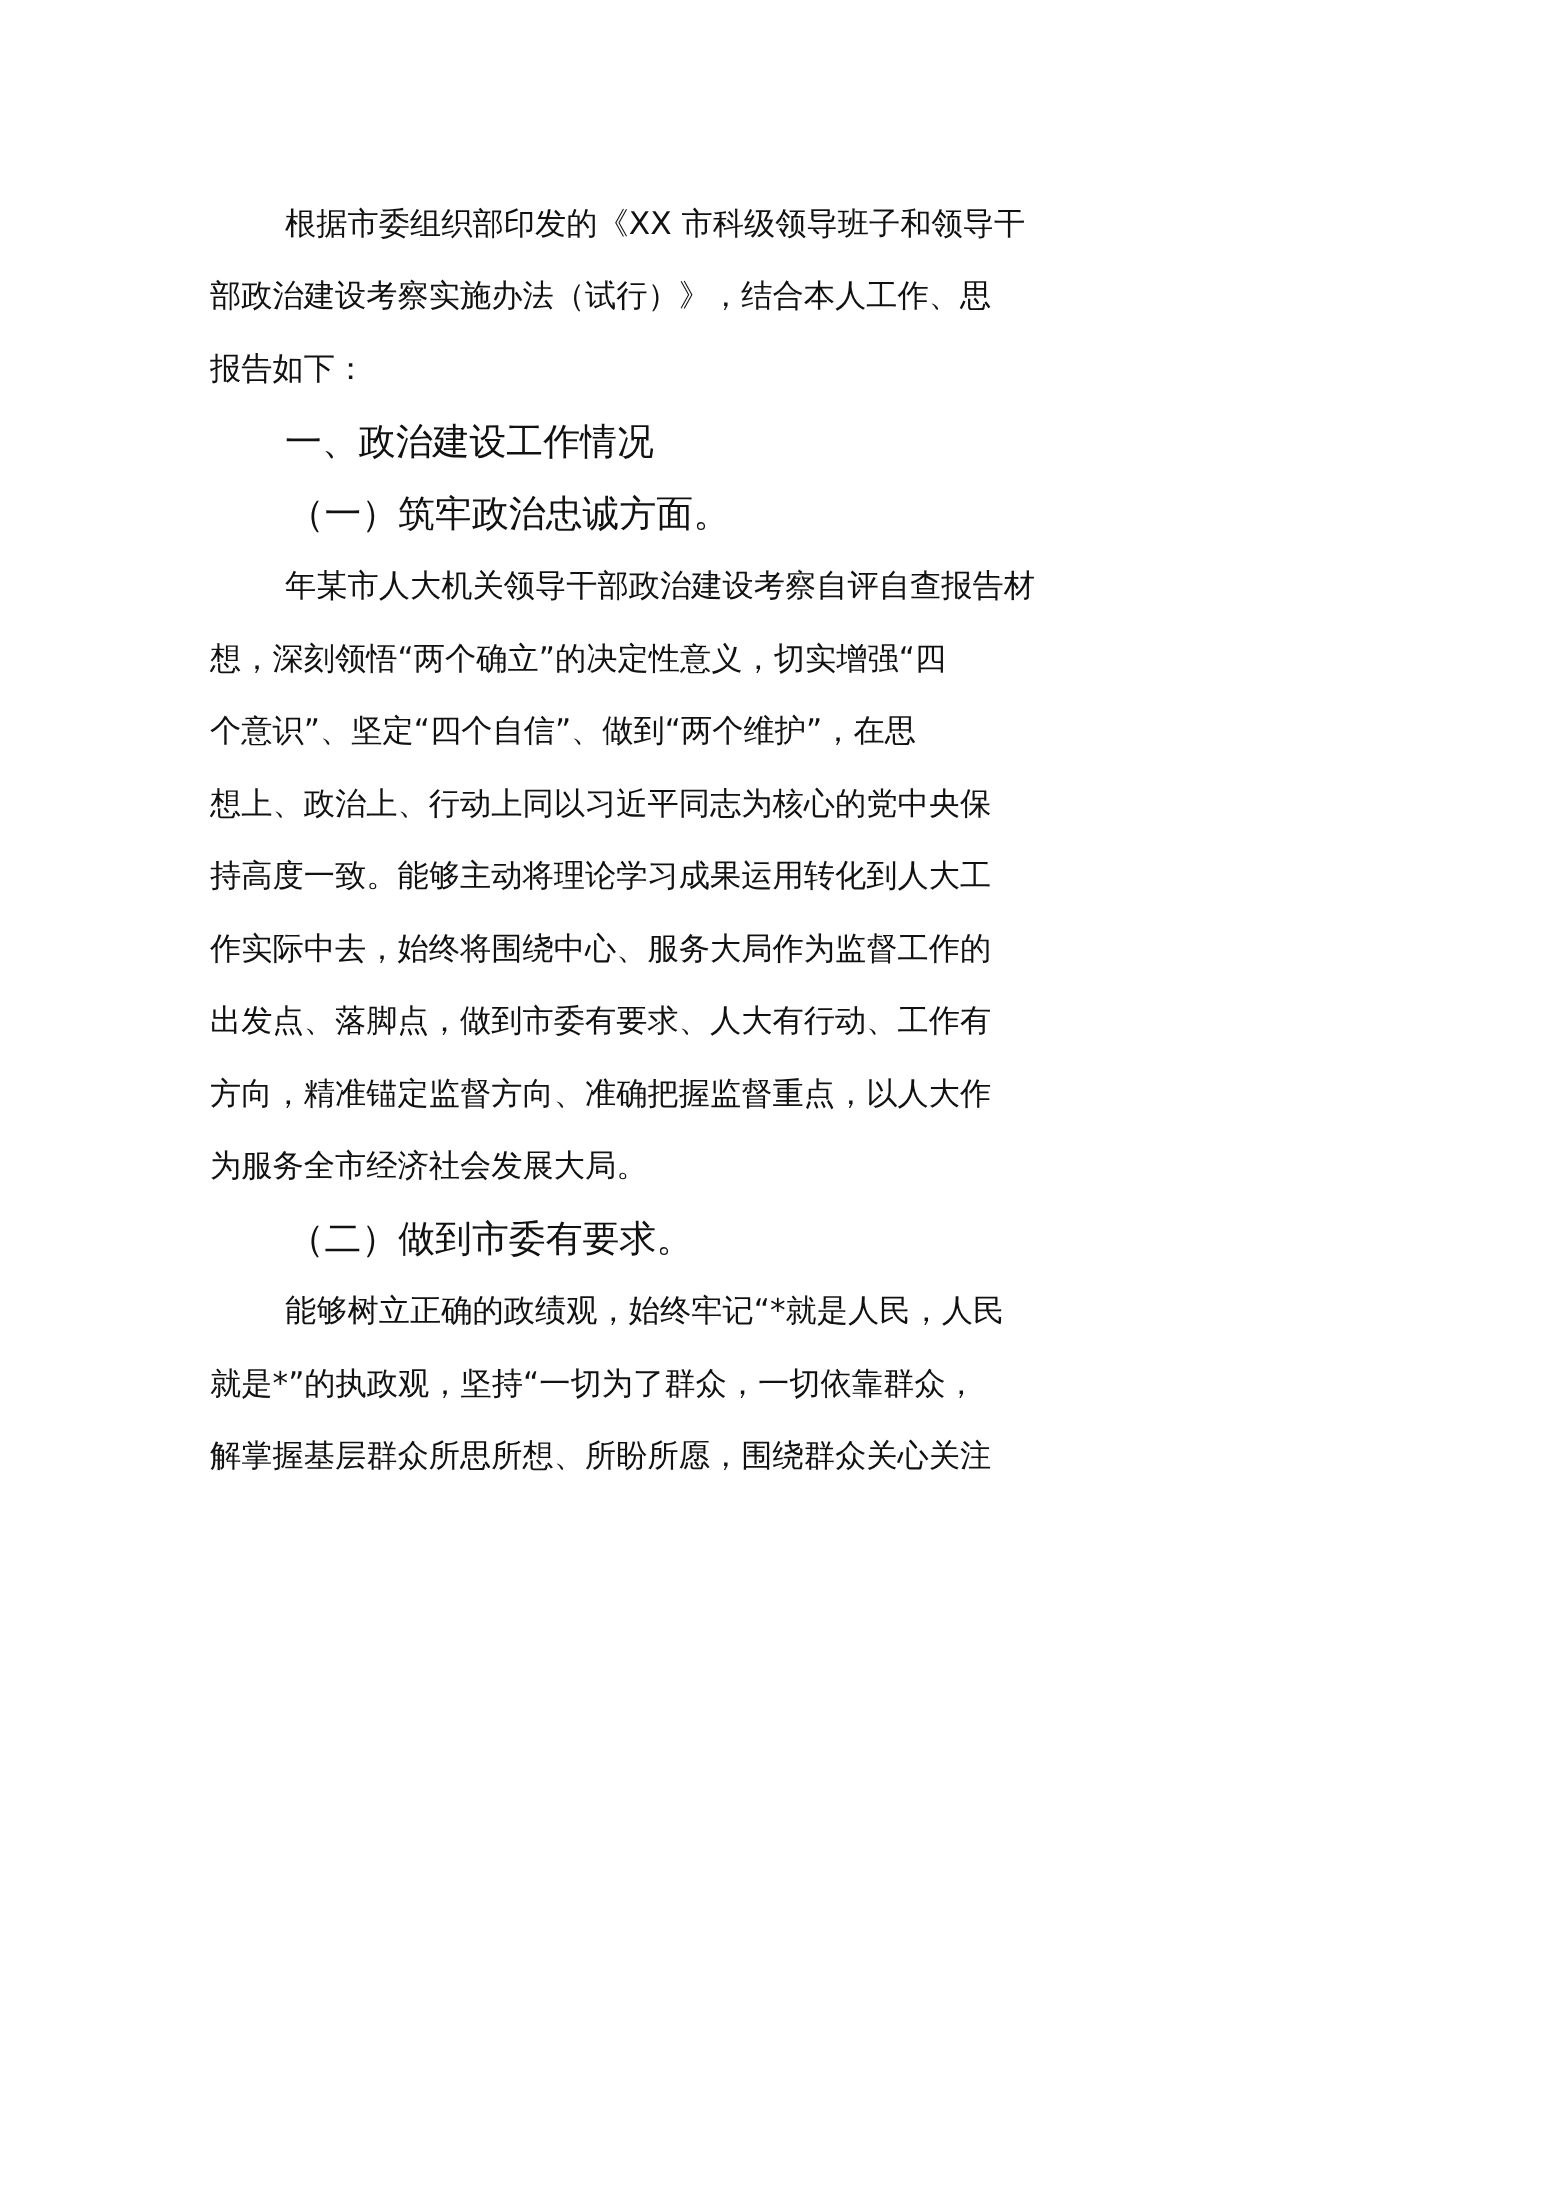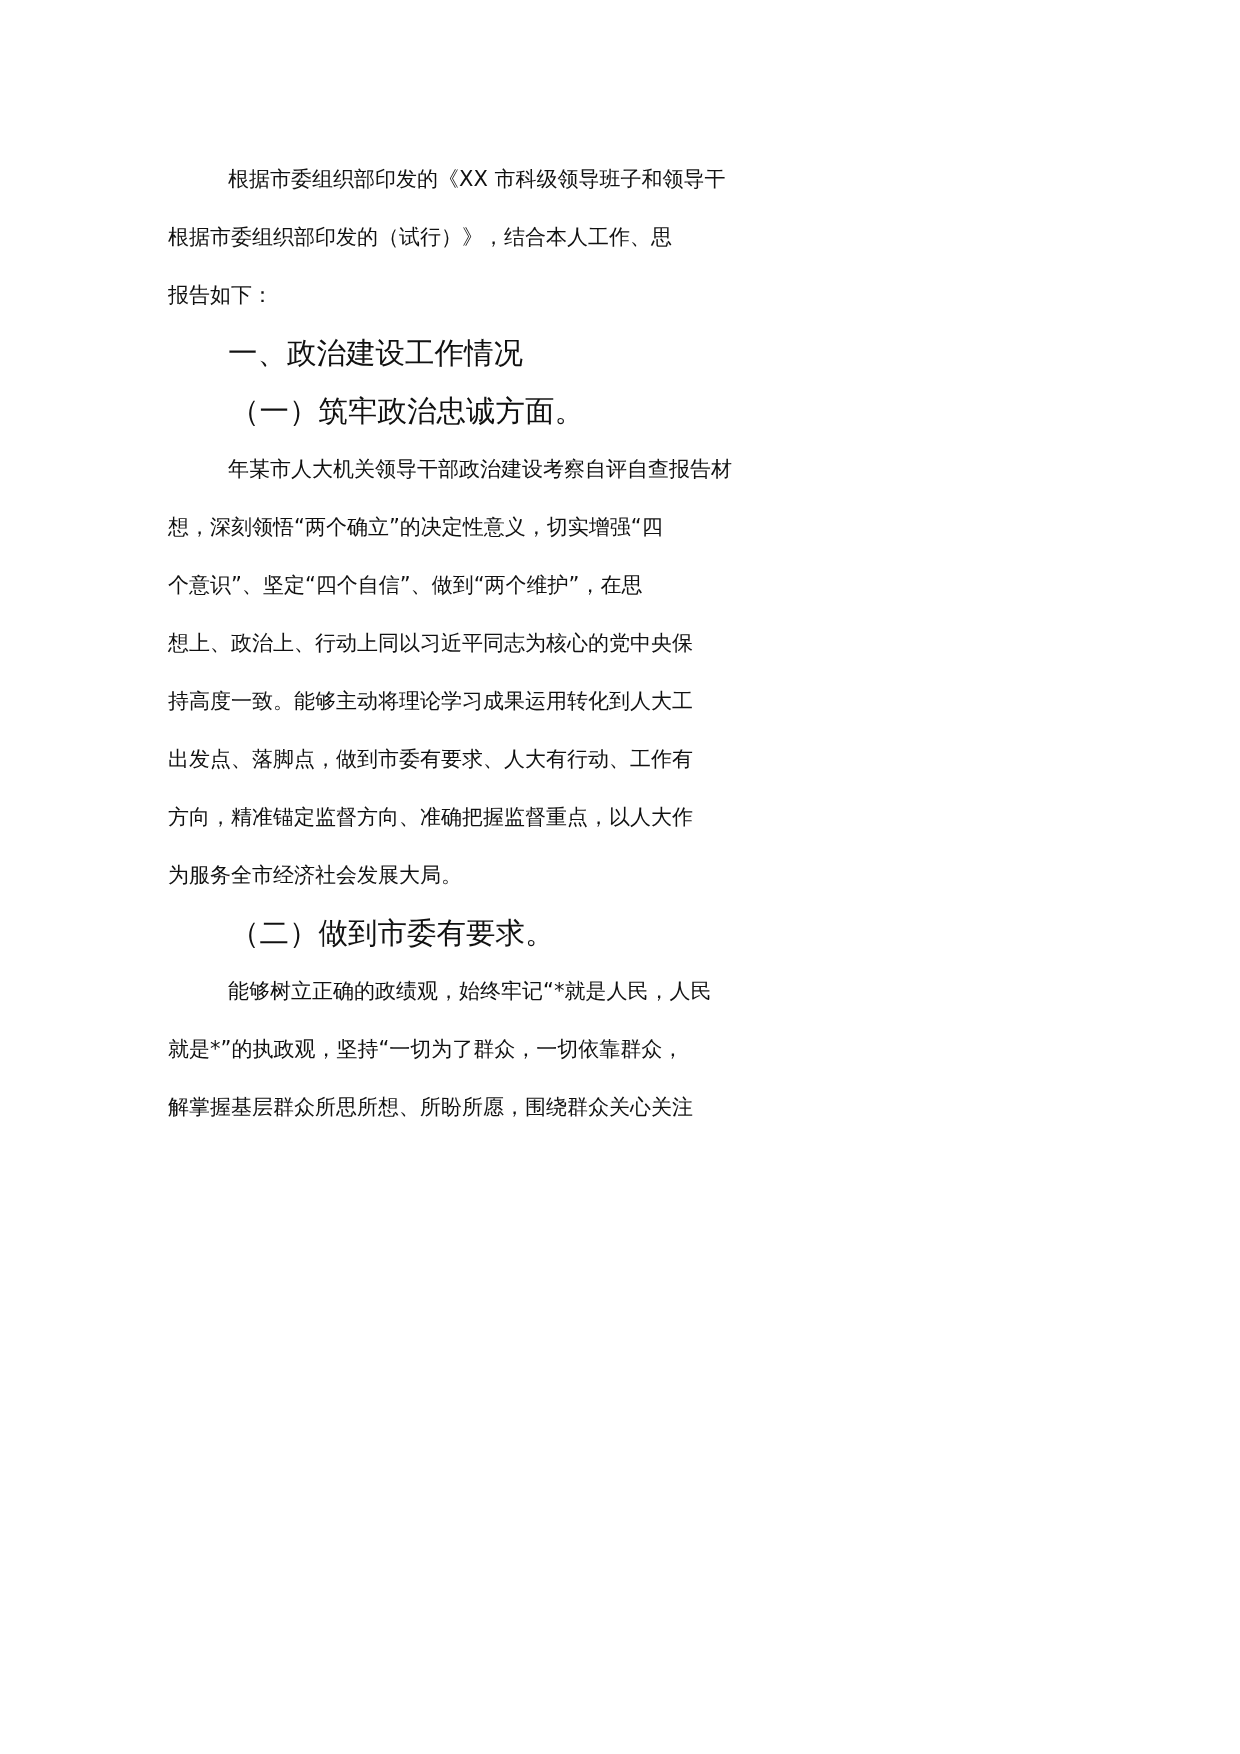--- a/index.html
+++ b/index.html
@@ -28,21 +28,21 @@
       line-height: 57px;
       margin: 0;
       letter-spacing: 0px;
       white-space: nowrap;
     }
     .title .tline {
       display: block;
     }
     .para {
       margin: 0;
-      font-size: 21px;
+      font-size: 25px;
       line-height: 58px;
     }
     .para .line {
       display: block;
       white-space: nowrap;
     }
     .para .line.indent {
       padding-left: 60px;
     }
     .heading {
@@ -63,34 +63,35 @@
     }
   </style>
 </head>
 <body>
 
 <div class="page">
 
 
   <p class="para">
     <span class="line indent">根据市委组织部印发的《XX 市科级领导班子和领导干</span>
-    <span class="line">根据市委组织部印发的（试行）》，结合本人工作、思</span>
+    <span class="line">部政治建设考察实施办法（试行）》，结合本人工作、思</span>
     <span class="line">报告如下：</span>
   </p>
 
   <h2 class="heading">一、政治建设工作情况</h2>
 
   <h3 class="subheading">（一）筑牢政治忠诚方面。</h3>
 
   <p class="para">
     <span class="line indent">年某市人大机关领导干部政治建设考察自评自查报告材</span>
     <span class="line">想，深刻领悟“两个确立”的决定性意义，切实增强“四</span>
     <span class="line">个意识”、坚定“四个自信”、做到“两个维护”，在思</span>
     <span class="line">想上、政治上、行动上同以习近平同志为核心的党中央保</span>
     <span class="line">持高度一致。能够主动将理论学习成果运用转化到人大工</span>
+    <span class="line">作实际中去，始终将围绕中心、服务大局作为监督工作的</span>
     <span class="line">出发点、落脚点，做到市委有要求、人大有行动、工作有</span>
     <span class="line">方向，精准锚定监督方向、准确把握监督重点，以人大作</span>
     <span class="line">为服务全市经济社会发展大局。</span>
   </p>
 
   <h3 class="subheading">（二）做到市委有要求。</h3>
 
   <p class="para">
     <span class="line indent">能够树立正确的政绩观，始终牢记“*就是人民，人民</span>
     <span class="line">就是*”的执政观，坚持“一切为了群众，一切依靠群众，</span>

